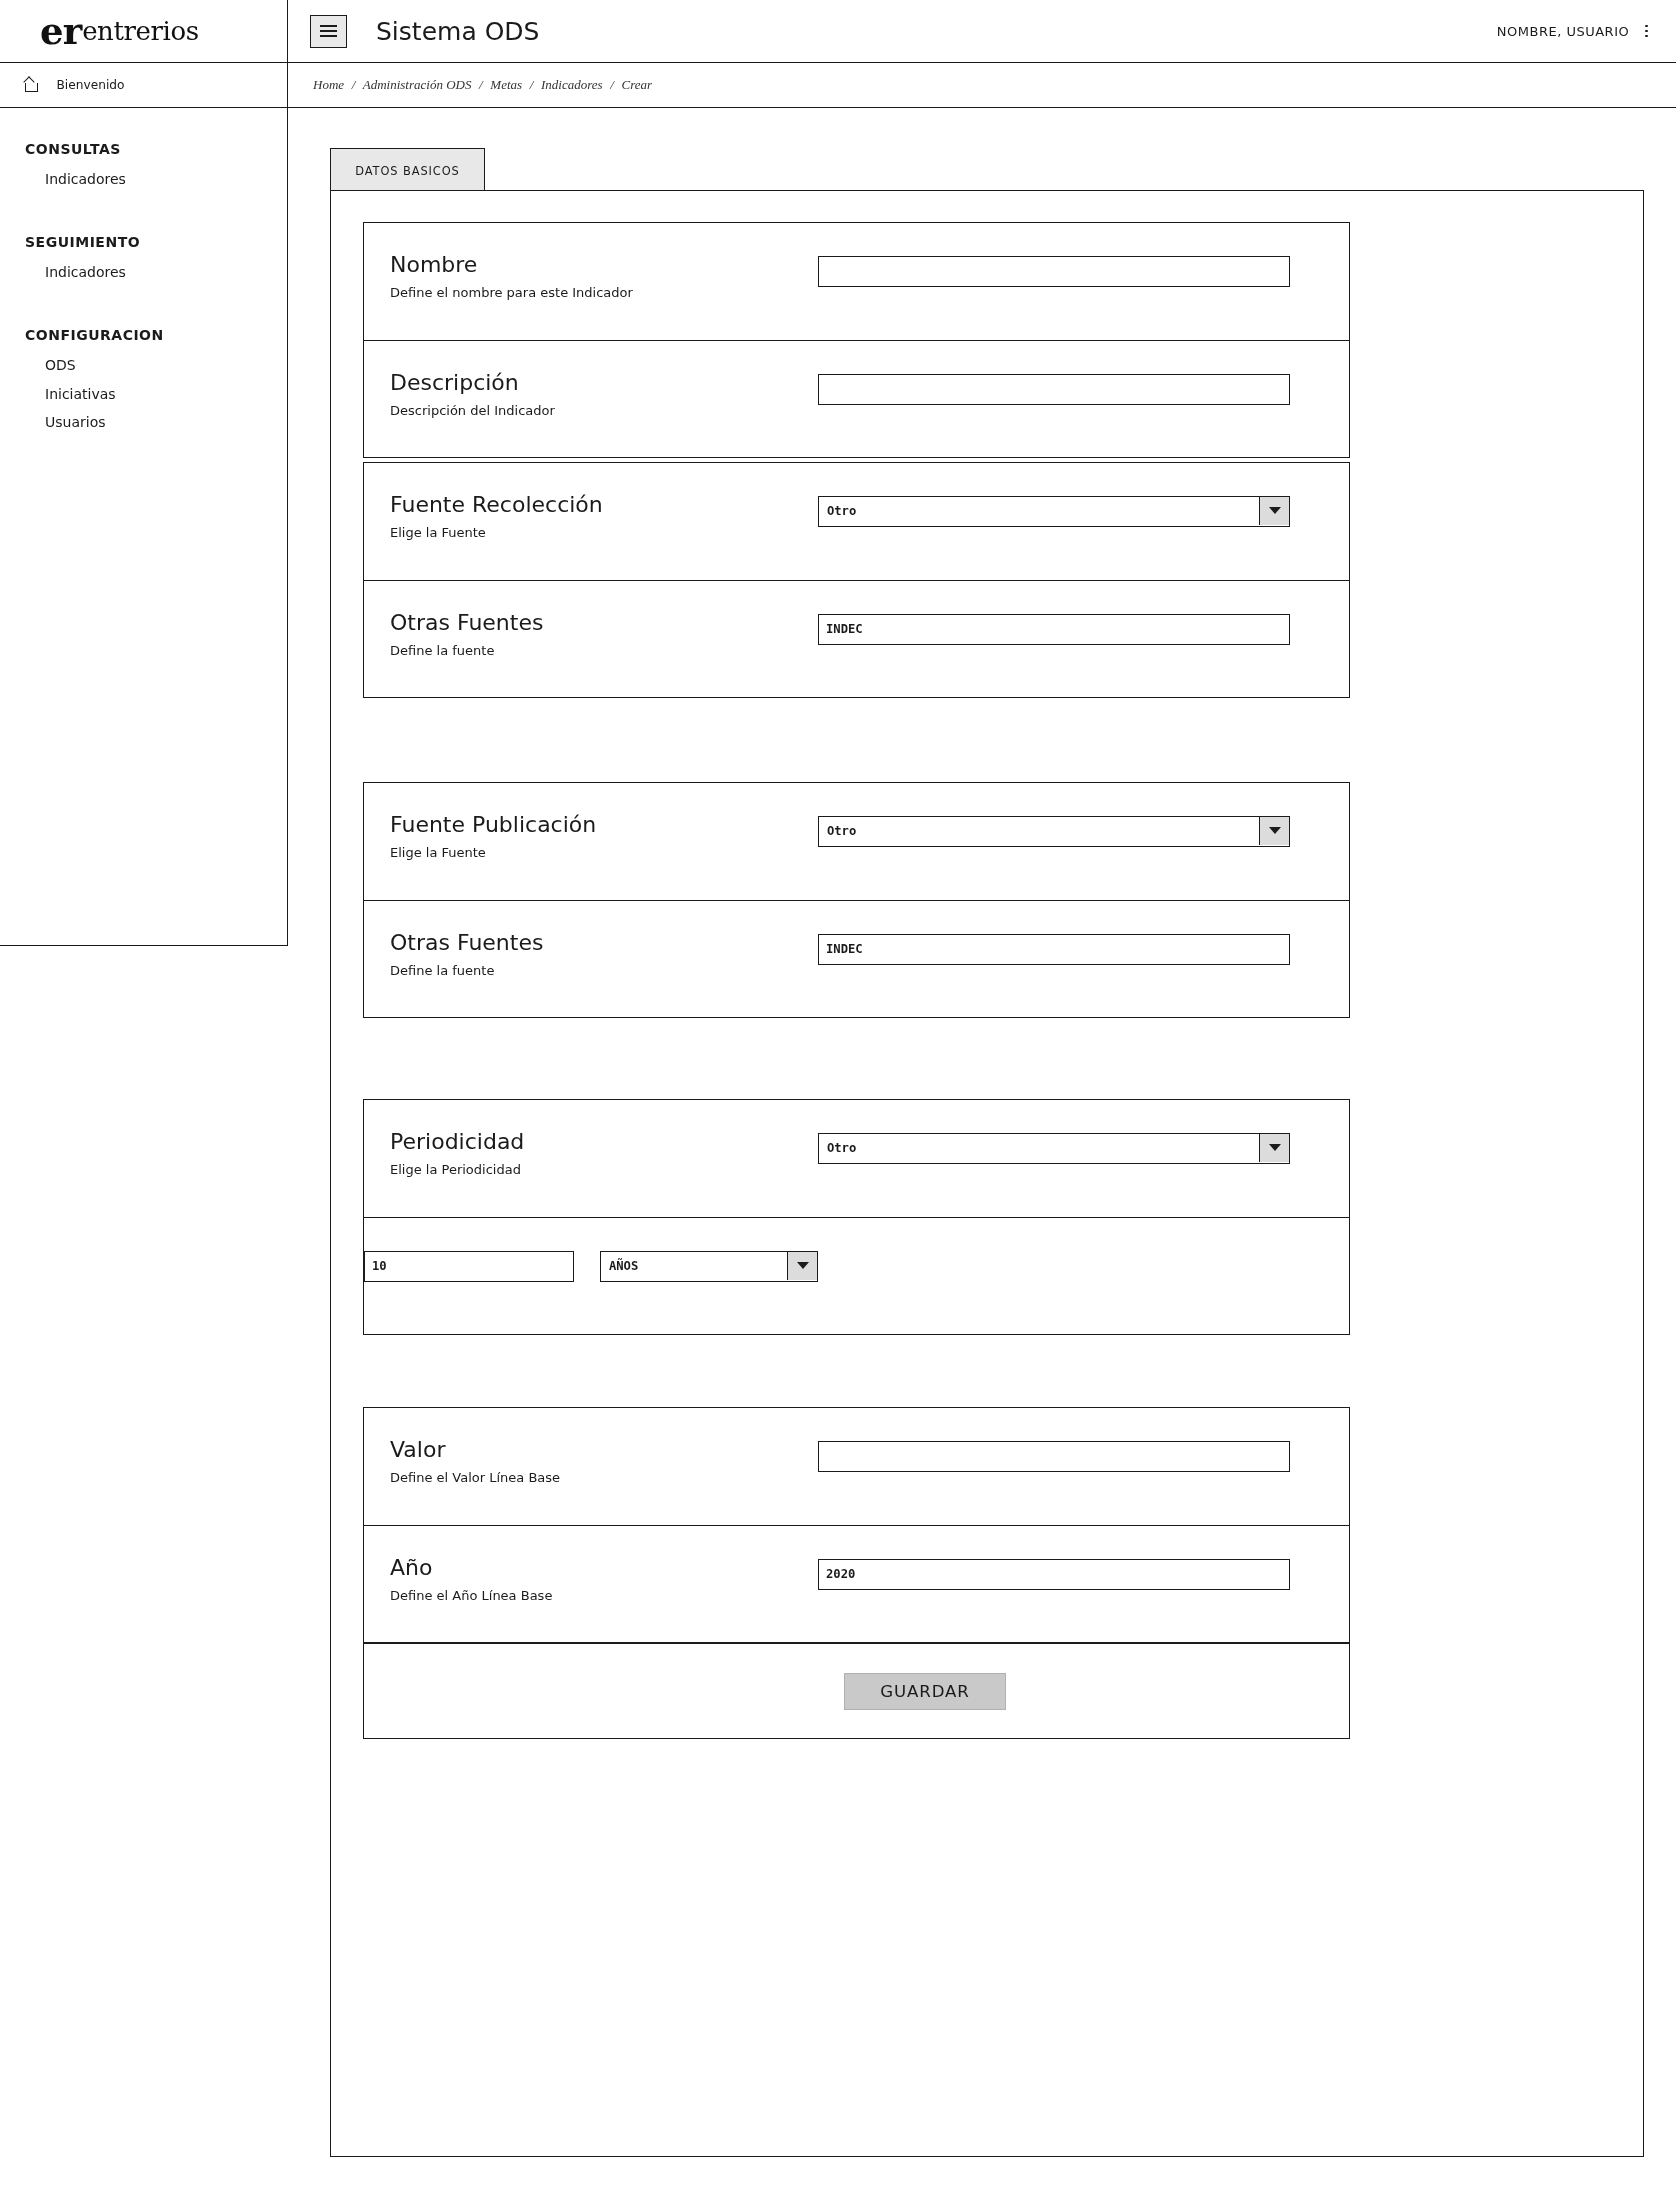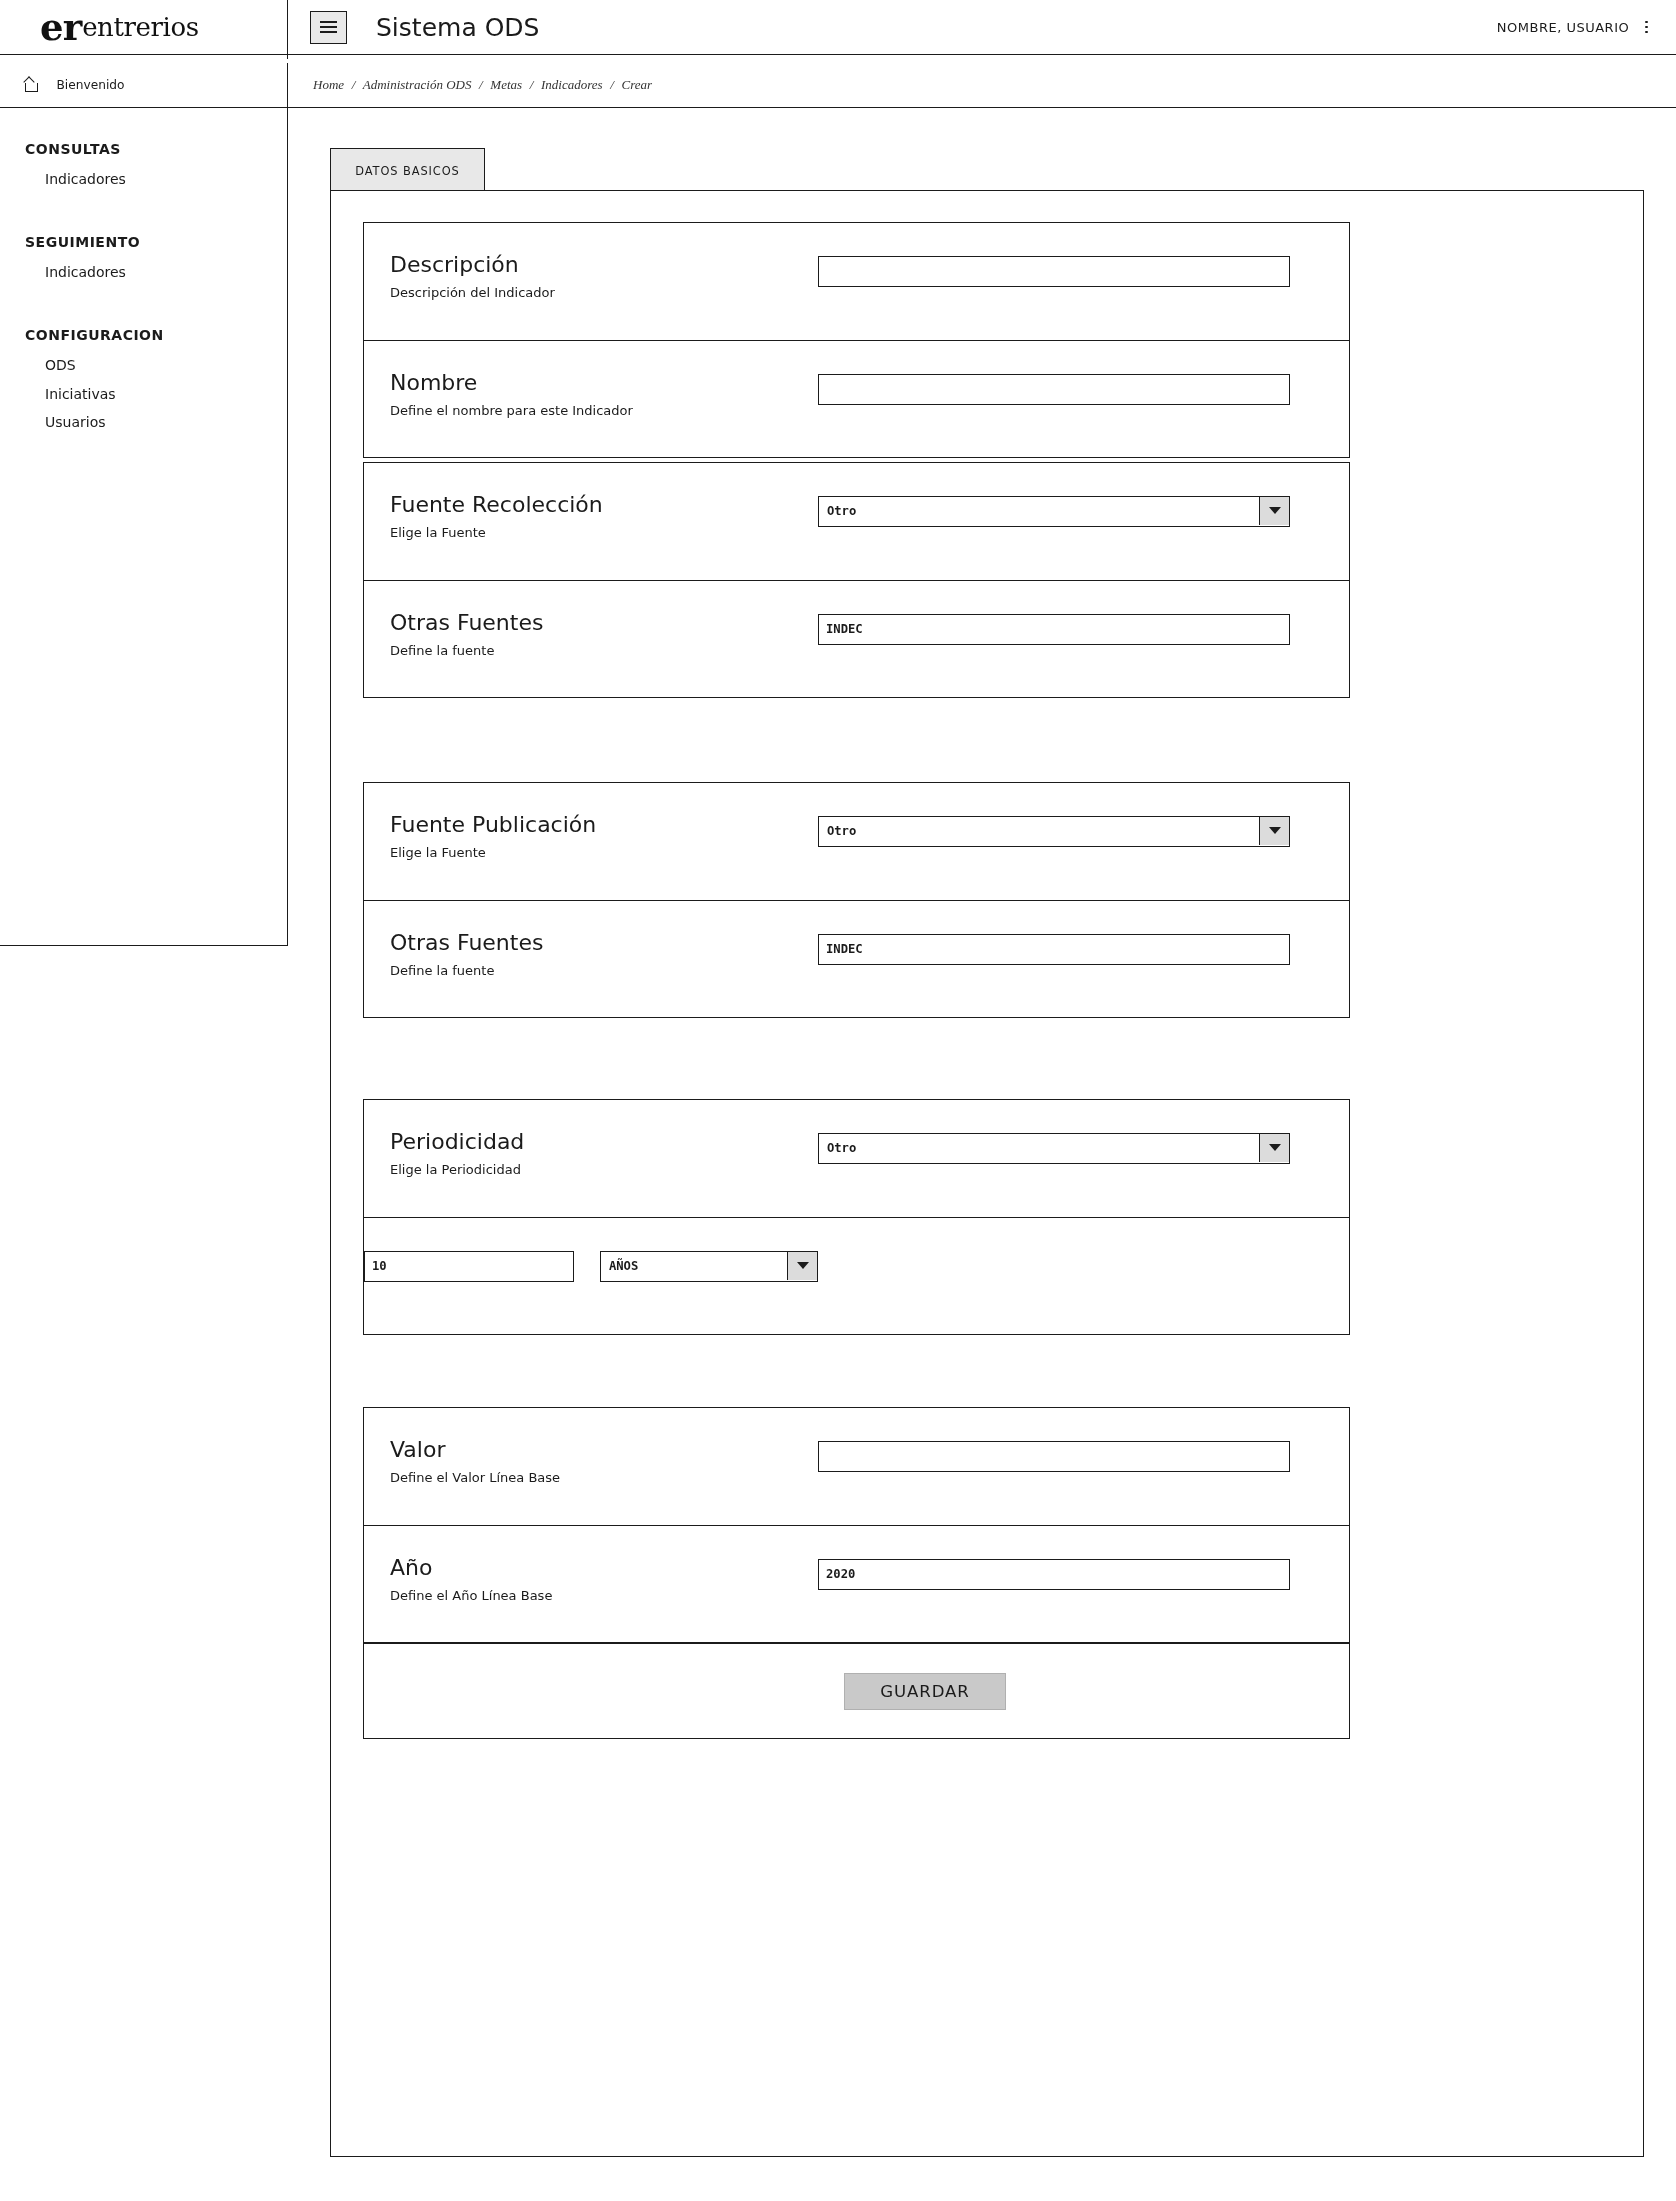--- a/index.html
+++ b/index.html
@@ -14,21 +14,21 @@
     overflow: hidden;
   }
   .page {
     width: 1677px; height: 2201px;
     position: relative;
   }
 
   
   .topbar {
     position: absolute; left: 0; top: 0;
-    width: 1677px; height: 55px;
+    width: 1677px; height: 63px;
     border-bottom: 1.7px solid #1b1b1b;
     display: flex; align-items: center;
   }
   .brand {
     width: 288px; height: 63px;
     display: flex; align-items: center;
     padding-left: 40px;
     border-right: 1.7px solid #1b1b1b;
     height: 63px;
   }
@@ -293,31 +293,31 @@
   <div class="main">
     <div class="tab-strip">
       <div class="tab">DATOS BASICOS</div>
     </div>
 
     <div class="panel">
 
       <div class="group" style="top: 31px;">
         <div class="row">
           <div class="labels">
+            <div class="field-title">Nombre</div>
+            <div class="field-help">Define el nombre para este Indicador</div>
+          </div>
+          <div class="controls">
+            <input class="txt" type="text" value="" style="">
+          </div>
+        </div>
+        <div class="row">
+          <div class="labels">
             <div class="field-title">Descripción</div>
             <div class="field-help">Descripción del Indicador</div>
-          </div>
-          <div class="controls">
-            <input class="txt" type="text" value="" style="">
-          </div>
-        </div>
-        <div class="row">
-          <div class="labels">
-            <div class="field-title">Nombre</div>
-            <div class="field-help">Define el nombre para este Indicador</div>
           </div>
           <div class="controls">
             <input class="txt" type="text" value="" style="">
           </div>
         </div>
       </div>
 
       <div class="group" style="top: 271px;">
         <div class="row">
           <div class="labels">

